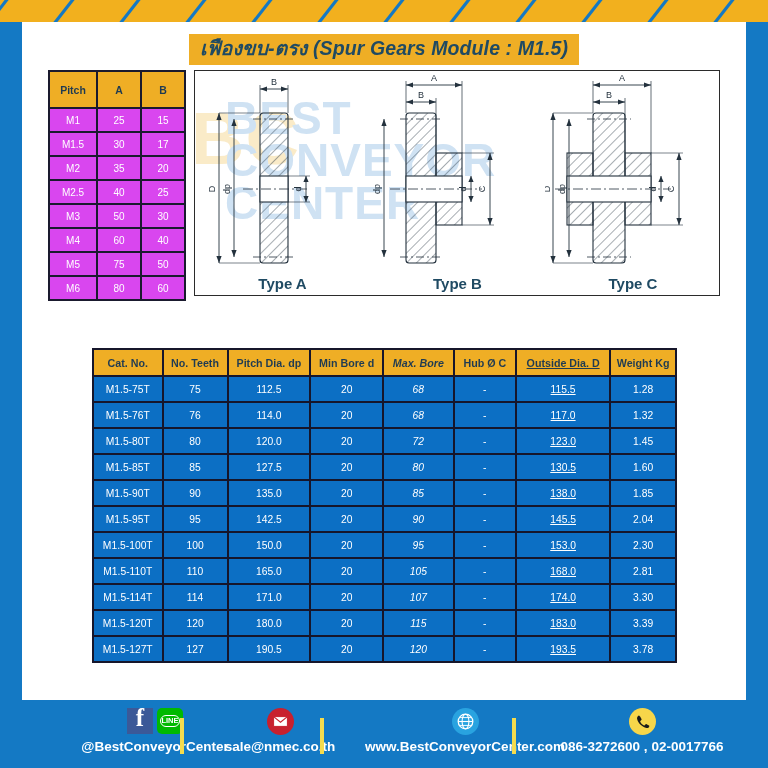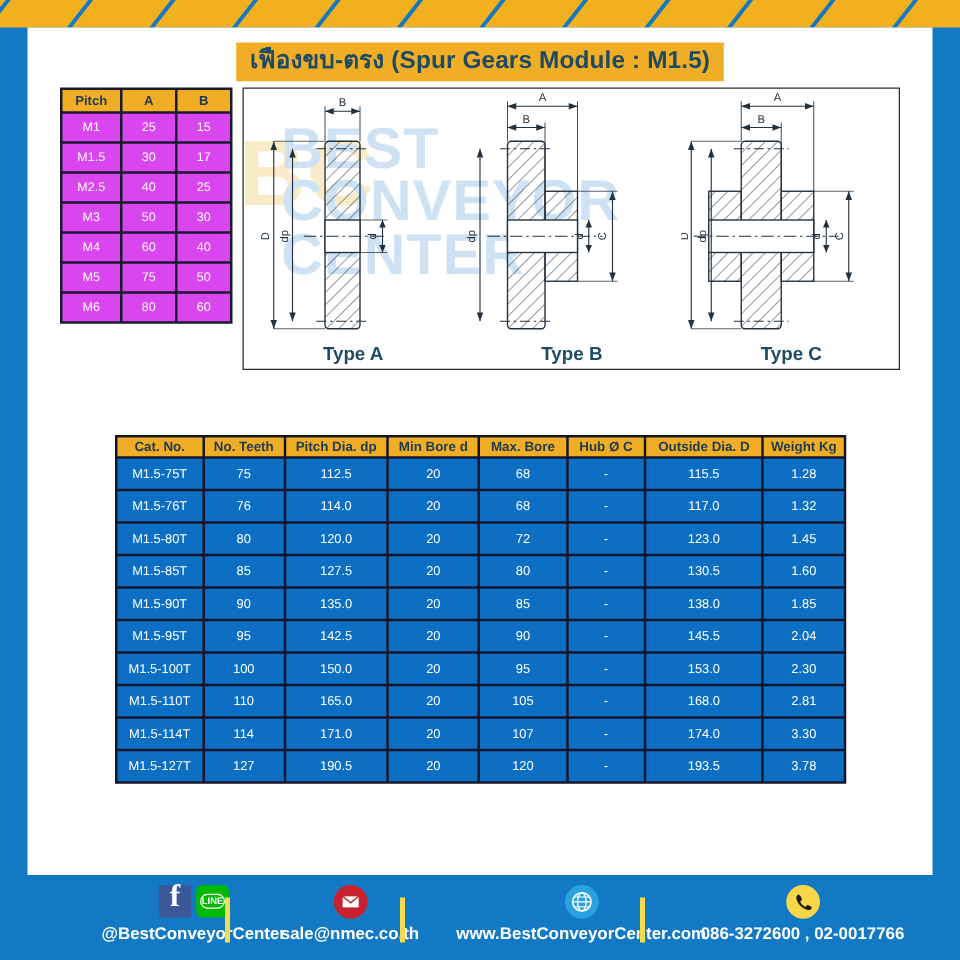--- a/index.html
+++ b/index.html
@@ -35,40 +35,41 @@
   }
   .title{
     display:inline-block;
     background:#EFAE25;
     color:#1F4A63;
     font-size:19.5px;
     font-weight:bold;
     letter-spacing:.1px;
     padding:3px 11px 5px 11px;
     line-height:1.18;
+    font-style:italic;
   }
 
   
   .upper{
     position:absolute; left:26px; top:48px;
     width:672px; height:226px;
   }
 
   
   .pitch-table{
     position:absolute; left:0; top:0;
     border-collapse:separate;
     border-spacing:2px;
     background:#1A1A2E;
     font-size:10.5px;
   }
   .pitch-table th{
     background:#EFAE25; color:#1F3B52;
     font-weight:bold; font-size:10.5px;
-    height:17px;
+    height:35px;
   }
   .pitch-table td{
     background:#d946ef; color:#FFFFFF;
     text-align:center; height:22px;
     font-size:10px;
   }
   .pt-c0{ width:46px; }
   .pt-c1{ width:42px; }
   .pt-c2{ width:42px; }
 
@@ -119,33 +120,33 @@
     border-spacing:2px;
     background:#16162B;
     font-size:10.5px;
     width:585px;
   }
   table.main-table th{
     background:#EFAE25;
     color:#1F3B52;
     font-weight:bold;
     font-size:10.7px;
-    height:15px;
+    height:25px;
     white-space:nowrap;
   }
   table.main-table td{
     background:#0C6FC4;
     color:#FFFFFF;
     text-align:center;
     height:24px;
     font-size:10.3px;
   }
   .mc0{width:73px;} .mc1{width:66px;} .mc2{width:84px;}
-  .mc3{width:74px;margin-top:36px;} .mc4{width:72px;} .mc5{width:64px;}
-  .mc6{width:96px;} .mc7{width:66px;}
+  .mc3{width:74px;margin-top:36px;} .mc4{width:72px;font-style:italic;} .mc5{width:64px;}
+  .mc6{width:96px;text-decoration:underline;} .mc7{width:66px;}
 
   
   .footer{
     position:absolute; left:0; top:700px;
     width:768px; height:68px;
     background:#1479C4;
   }
   .fitem{
     position:absolute; top:6px;
     text-align:center;
@@ -236,20 +237,25 @@
             <td class="pt-c0">M1</td>
             <td class="pt-c1">25</td>
             <td class="pt-c2">15</td>
           </tr>
           <tr>
             <td class="pt-c0">M1.5</td>
             <td class="pt-c1">30</td>
             <td class="pt-c2">17</td>
           </tr>
           <tr>
+            <td class="pt-c0">M2</td>
+            <td class="pt-c1">35</td>
+            <td class="pt-c2">20</td>
+          </tr>
+          <tr>
             <td class="pt-c0">M2.5</td>
             <td class="pt-c1">40</td>
             <td class="pt-c2">25</td>
           </tr>
           <tr>
             <td class="pt-c0">M3</td>
             <td class="pt-c1">50</td>
             <td class="pt-c2">30</td>
           </tr>
           <tr>
@@ -535,20 +541,30 @@
           </tr>
           <tr>
             <td class="mc0">M1.5-114T</td>
             <td class="mc1">114</td>
             <td class="mc2">171.0</td>
             <td class="mc3">20</td>
             <td class="mc4">107</td>
             <td class="mc5">-</td>
             <td class="mc6">174.0</td>
             <td class="mc7">3.30</td>
+          </tr>
+          <tr>
+            <td class="mc0">M1.5-120T</td>
+            <td class="mc1">120</td>
+            <td class="mc2">180.0</td>
+            <td class="mc3">20</td>
+            <td class="mc4">115</td>
+            <td class="mc5">-</td>
+            <td class="mc6">183.0</td>
+            <td class="mc7">3.39</td>
           </tr>
           <tr>
             <td class="mc0">M1.5-127T</td>
             <td class="mc1">127</td>
             <td class="mc2">190.5</td>
             <td class="mc3">20</td>
             <td class="mc4">120</td>
             <td class="mc5">-</td>
             <td class="mc6">193.5</td>
             <td class="mc7">3.78</td>

